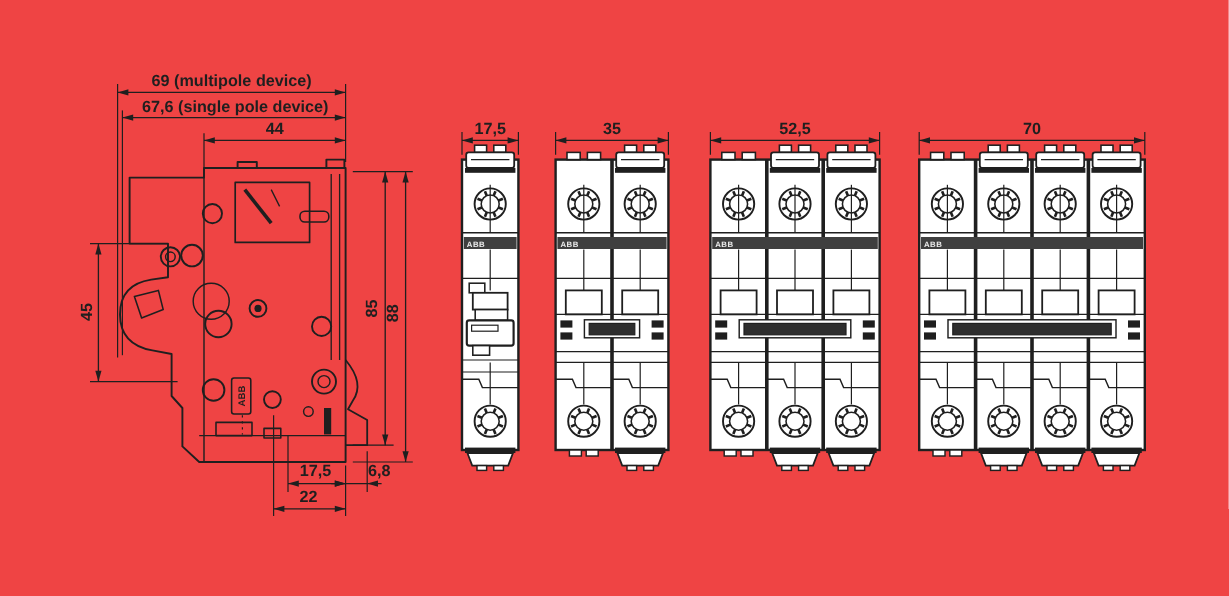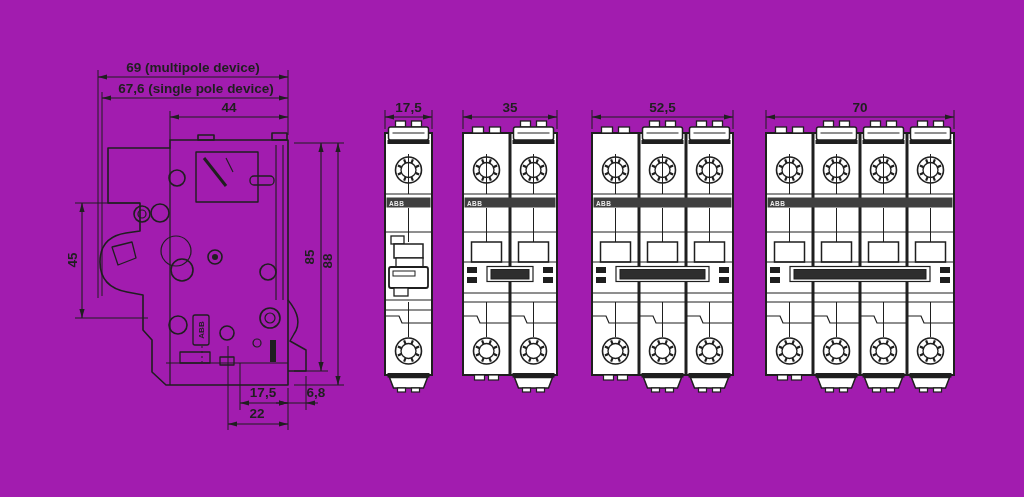--- a/index.html
+++ b/index.html
@@ -1,17 +1,17 @@
 <!DOCTYPE html>
 <html><head>
 <meta charset="utf-8">
 <style>
   html,body{margin:0;padding:0;background:#fff;}
   .canvas-wrap{
-    position:relative;width:1024px;height:497px;background:#a21caf;overflow:hidden;
+    position:relative;width:1024px;height:497px;background:#ef4444;overflow:hidden;
     font-family:"Liberation Sans",sans-serif;
   }
   svg text{font-family:"Liberation Sans",sans-serif;}
 </style>
 </head>
 <body>
 
 <div class="canvas-wrap">
 <svg id="canvas" width="1024" height="497" viewBox="0 0 1024 497">
 

